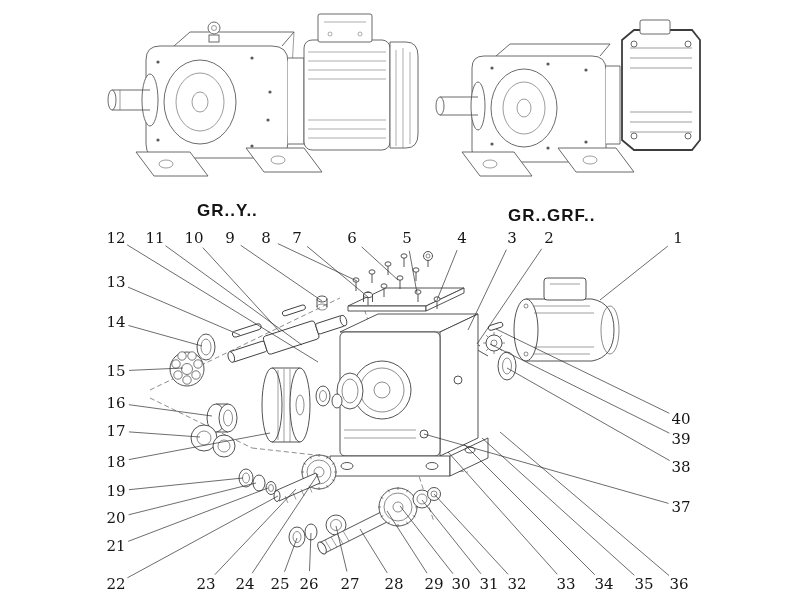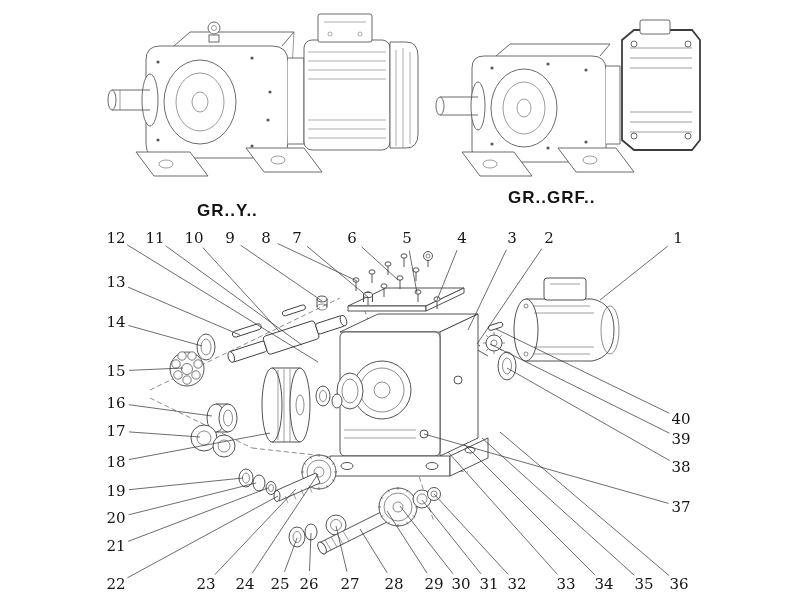--- a/index.html
+++ b/index.html
@@ -379,14 +379,14 @@
         <text x="644" y="584">35</text>
         <text x="679" y="584">36</text>
         <text x="681" y="507">37</text>
         <text x="681" y="467">38</text>
         <text x="681" y="439">39</text>
         <text x="681" y="419">40</text>
       </g>
   </svg>
 
   <div class="title" style="left:197px;top:201px;">GR..Y..</div>
-  <div class="title" style="left:508px;top:188px;">GR..GRF..</div>
+  <div class="title" style="left:508px;top:206px;">GR..GRF..</div>
 </div>
 
 </body></html>

